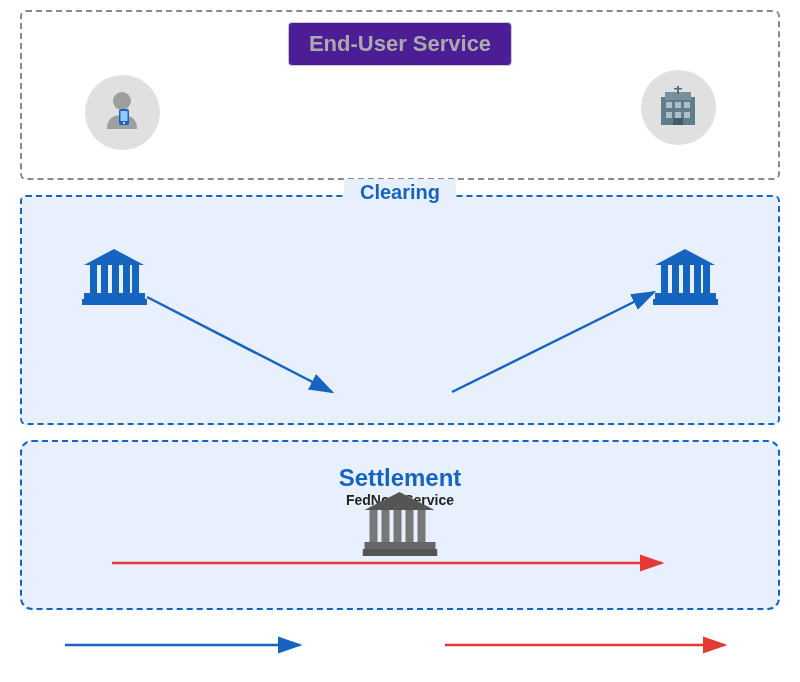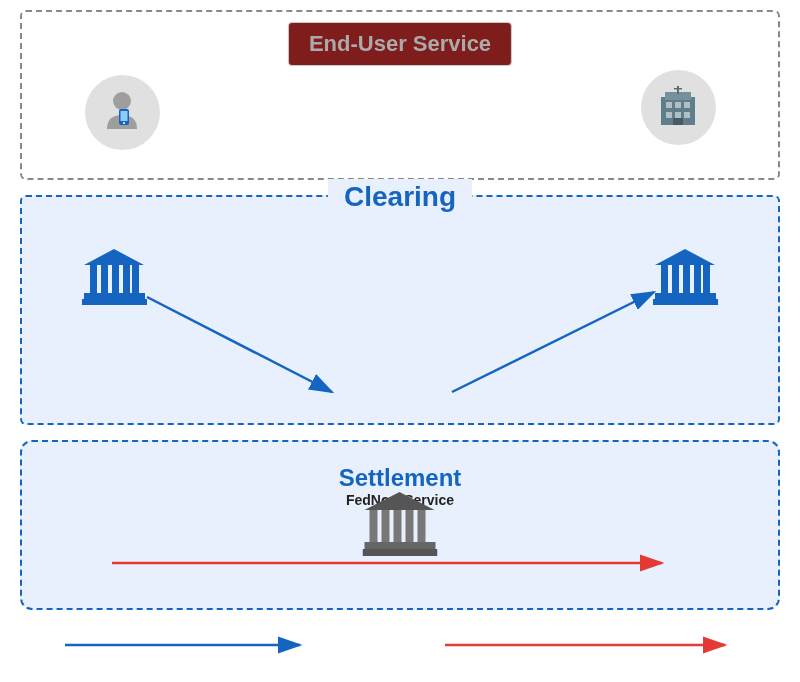--- a/index.html
+++ b/index.html
@@ -29,21 +29,21 @@
       border: 2.5px dashed #888;
       border-radius: 6px;
       background: #fff;
     }
 
     .box-end-user-title {
       position: absolute;
       top: 10px;
       left: 50%;
       transform: translateX(-50%);
-      background: #7f1d1d;
+      background: #4c1d95;
       padding: 8px 20px;
       border: 1.5px solid #ccc;
       border-radius: 4px;
       font-size: 22px;
       font-weight: bold;
       color: #aaa;
       white-space: nowrap;
     }
 
     
@@ -58,21 +58,21 @@
       background: #E8F0FE;
     }
 
     .box-clearing-title {
       position: absolute;
       top: -18px;
       left: 50%;
       transform: translateX(-50%);
       background: #E8F0FE;
       padding: 2px 16px;
-      font-size: 28px;
+      font-size: 20px;
       font-weight: bold;
       color: #1565C0;
       white-space: nowrap;
     }
 
     
     .box-settlement {
       position: absolute;
       top: 430px;
       left: 10px;

